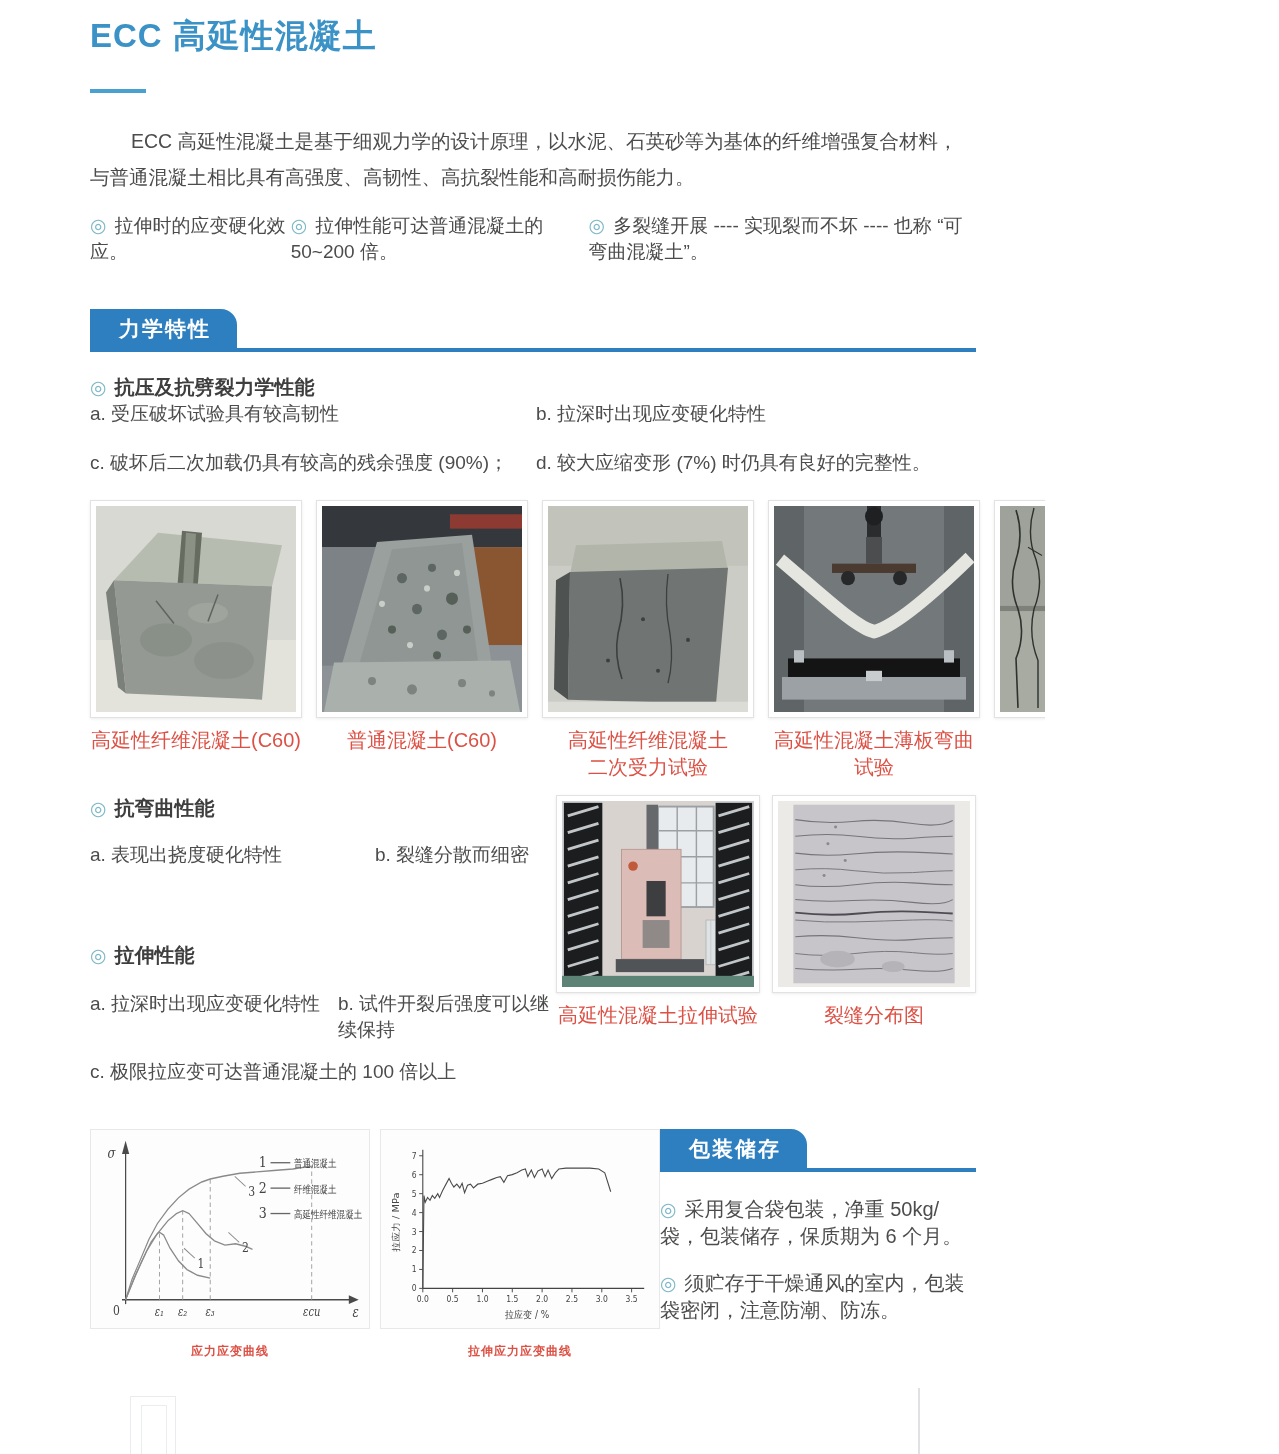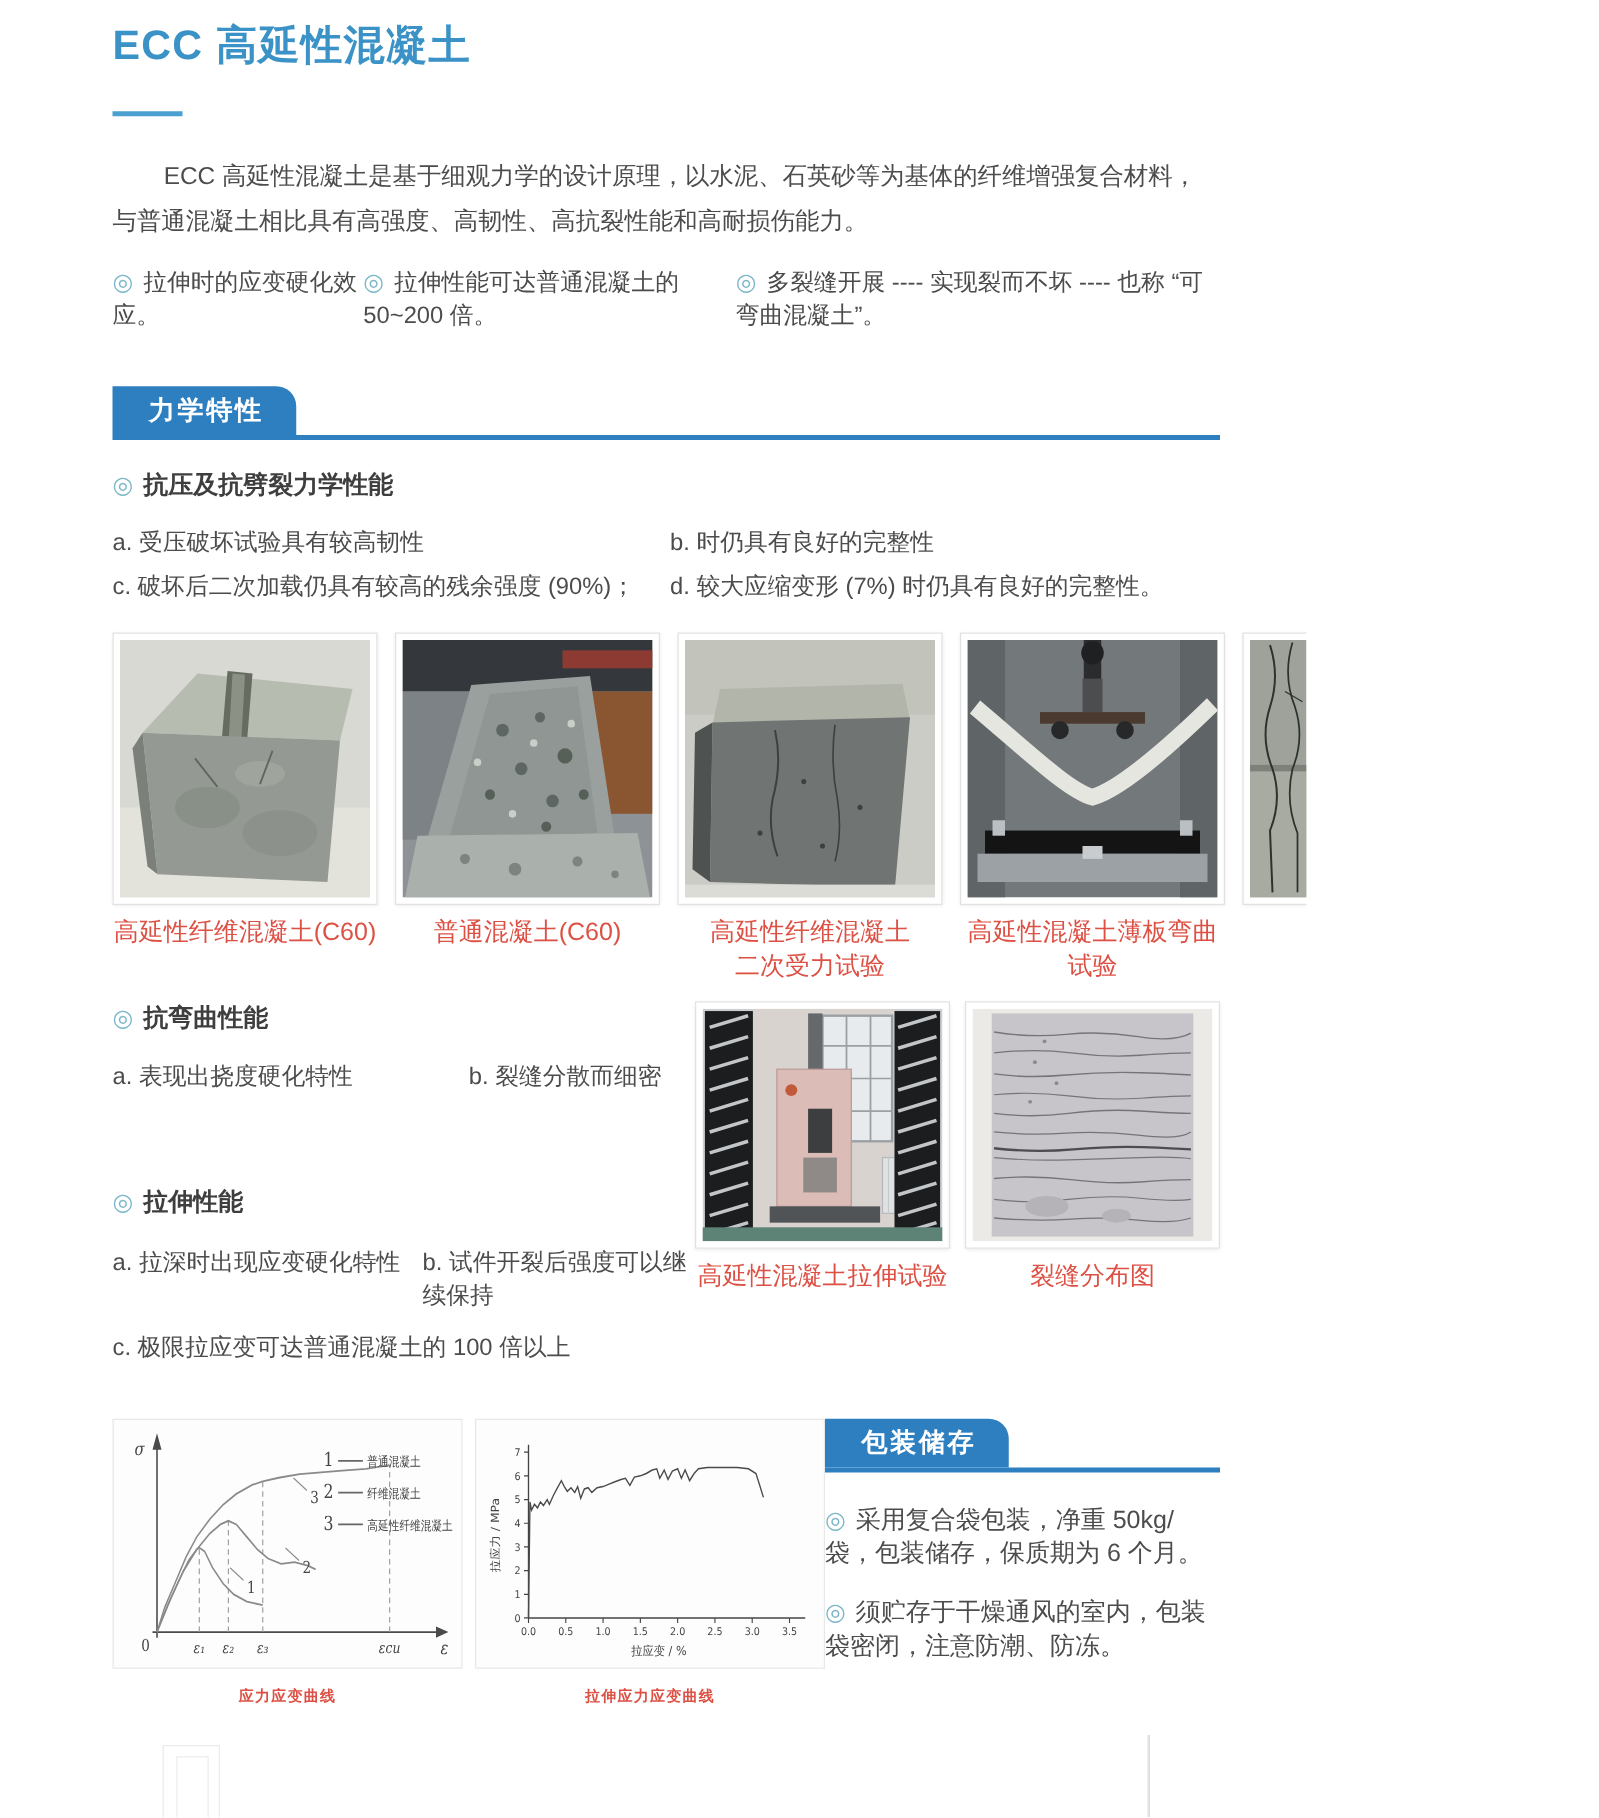--- a/index.html
+++ b/index.html
@@ -26,21 +26,21 @@
   .b-line{font-size:19px;color:var(--ink);}
   .b-title{font-size:20px;color:#3e3e3e;font-weight:bold;}
 
   .feat-row{display:flex;margin-top:18px;}
   .feat-row .fi1{width:256px;}
   .feat-row .fi2{width:380px;}
 
   .sec-mech{margin-top:44px;}
   .sec-feat{margin-top:38px;}
   .comp-title{margin-top:22px;}
-  .comp-grid{display:grid;grid-template-columns:446px 1fr;row-gap:9px;margin-top:20px;}
+  .comp-grid{display:grid;grid-template-columns:446px 1fr;row-gap:23px;margin-top:0;}
 
   .photo-row{display:flex;gap:14px;margin-top:24px;}
   .fig{display:flex;flex-direction:column;align-items:center;}
   .p-box{background:#fff;border:1px solid #e2e2e2;box-shadow:0 1px 3px rgba(0,0,0,.08);padding:5px;}
   .ph{width:200px;height:206px;display:block;}
   .ph svg{width:100%;height:100%;display:block;}
   .caption{margin-top:9px;font-size:20px;color:var(--red);text-align:center;line-height:1.35;white-space:pre-line;}
 
   .mid-row{display:flex;margin-top:14px;}
   .mid-left{width:712px;}
@@ -86,21 +86,21 @@
       <span class="b-line"><span class="ring">◎</span><span>多裂缝开展 ---- 实现裂而不坏 ---- 也称 “可弯曲混凝土”。</span></span>
     </div>
 
     <div class="sec-head sec-mech">
       <span class="badge">力学特性</span>
     </div>
 
     <div class="b-title comp-title"><span class="ring">◎</span><span>抗压及抗劈裂力学性能</span></div>
     <div class="comp-grid">
       <span class="b-line">a. 受压破坏试验具有较高韧性</span>
-      <span class="b-line">b. 时仍具有良好的完整性</span>
+      <span class="b-line">b. 拉深时出现应变硬化特性</span>
       <span class="b-line">c. 破坏后二次加载仍具有较高的残余强度 (90%)；</span>
       <span class="b-line">d. 较大应缩变形 (7%) 时仍具有良好的完整性。</span>
     </div>
 
     <div class="photo-row">
       <figure class="fig">
         <span class="p-box">
             <span class="ph">
           <svg viewBox="0 0 200 200" preserveAspectRatio="none">
             <rect width="200" height="200" fill="#d9d9d3"></rect>

